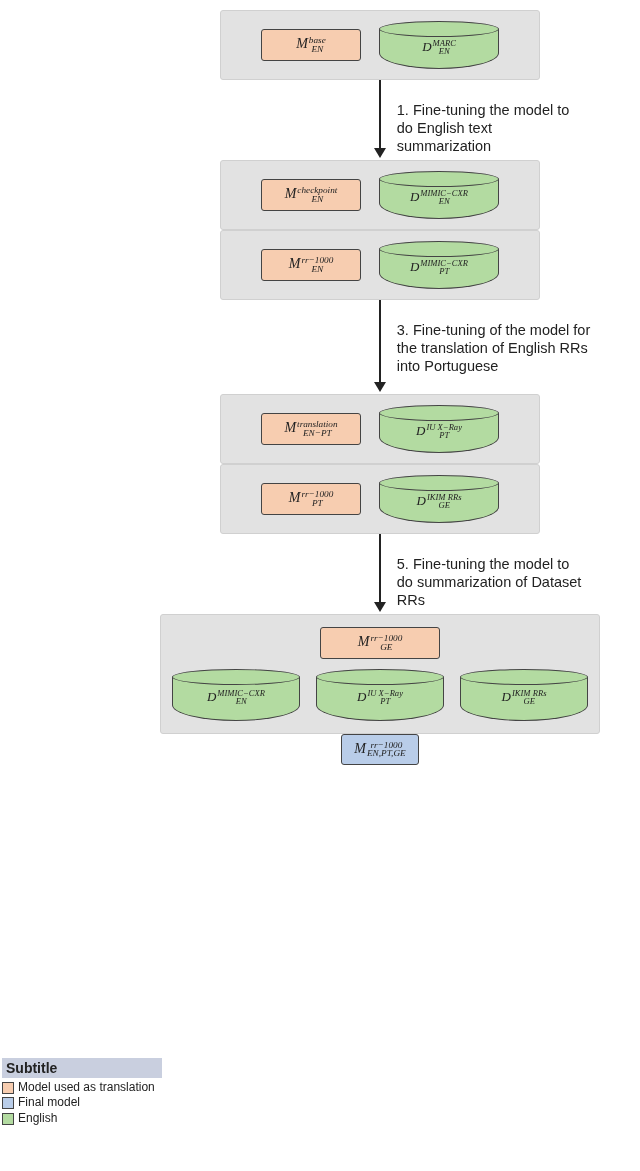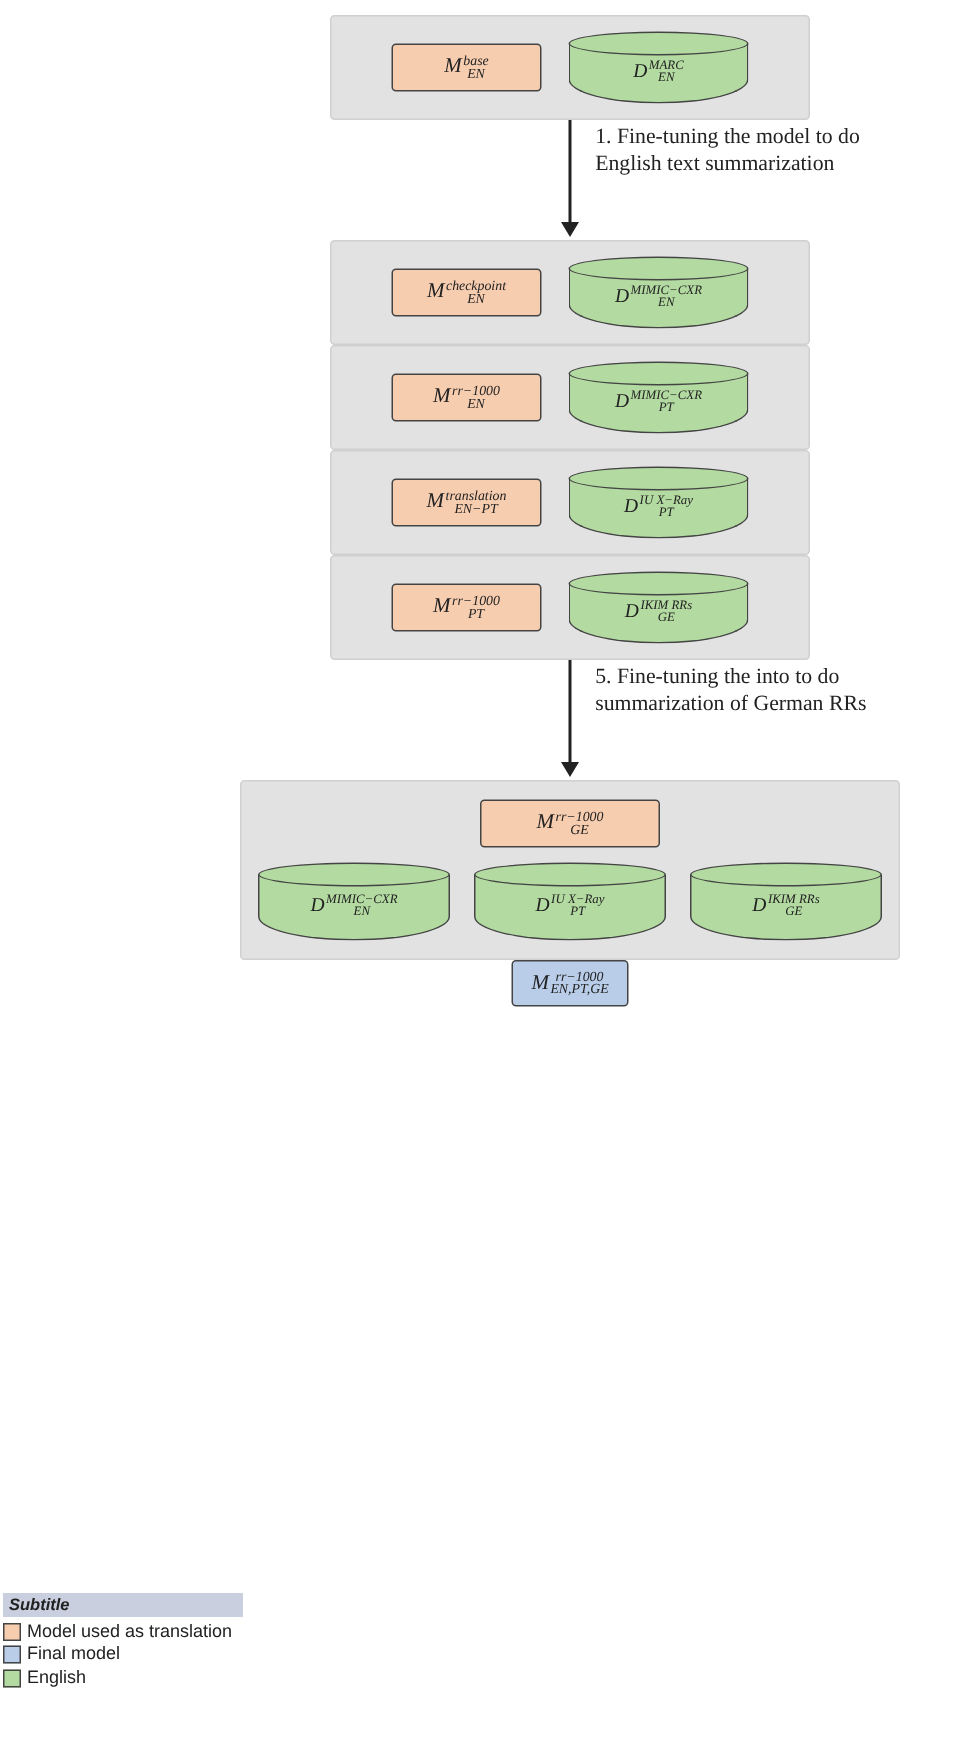--- a/index.html
+++ b/index.html
@@ -117,37 +117,36 @@
     border-top: 10px solid #222;
   }
   .step-label {
     position: absolute;
     text-align: left;
     font-size: 14.5px;
     color: #222;
     line-height: 1.25;
     font-family: 'Source Sans Pro', 'Segoe UI', sans-serif;
   }
-  .step-right { left: 54%; top: 2px; width: 185px; font-family: Liberation Serif, serif; }
+  .step-right { left: 54%; top: 21px; width: 185px; }
   .legend {
     position: absolute;
     left: 2px;
     bottom: 44px;
     width: 160px;
     font-family: 'Source Sans Pro', 'Segoe UI', sans-serif;
     font-size: 12px;
     color: #222;
   }
   .legend-title {
     background: #c9cfdf;
     font-weight: 600;
     padding: 2px 4px;
     margin-bottom: 2px;
-    font-size: 11px;
-    font-style: italic;
+    font-size: 14px;
   }
   .legend-row {
     display: flex;
     align-items: center;
     gap: 4px;
     padding: 1px 0;
     line-height: 1.15;
   }
   .swatch {
     width: 12px; height: 12px;
@@ -194,20 +193,29 @@
 
   <div class="stage-box small">
     <div class="model-chip"><span style="font-style:italic">M</span><span style="display:inline-block;vertical-align:-0.25em;line-height:0.95;margin-left:1px;"><span style="display:block;font-size:0.66em;font-style:italic">rr−1000</span><span style="display:block;font-size:0.66em;font-style:italic">EN</span></span></div>
     <div class="cylinder">
       <div class="cyl-body"></div>
         <div class="cyl-top"></div>
       <div class="cyl-label"><span style="font-style:italic">D</span><span style="display:inline-block;vertical-align:-0.25em;line-height:0.95;margin-left:1px;"><span style="display:block;font-size:0.66em;font-style:italic">MIMIC−CXR</span><span style="display:block;font-size:0.66em;font-style:italic">PT</span></span></div>
     </div>
   </div>
 
+  <div class="arrow-segment" style="min-height:94px">
+    <div class="arrow">
+        <div class="arrow-line" style="height:82px"></div>
+        <div class="arrow-head"></div>
+      </div>
+    <div class="step-label step-right" style="width:200px">
+      <span>3.</span> <span>Fine-tuning of the model for the translation of English RRs into Portuguese</span>
+    </div>
+  </div>
 
   <div class="stage-box small">
     <div class="model-chip"><span style="font-style:italic">M</span><span style="display:inline-block;vertical-align:-0.25em;line-height:0.95;margin-left:1px;"><span style="display:block;font-size:0.66em;font-style:italic">translation</span><span style="display:block;font-size:0.66em;font-style:italic">EN−PT</span></span></div>
     <div class="cylinder">
       <div class="cyl-body"></div>
         <div class="cyl-top"></div>
       <div class="cyl-label"><span style="font-style:italic">D</span><span style="display:inline-block;vertical-align:-0.25em;line-height:0.95;margin-left:1px;"><span style="display:block;font-size:0.66em;font-style:italic">IU X−Ray</span><span style="display:block;font-size:0.66em;font-style:italic">PT</span></span></div>
     </div>
   </div>
 
@@ -220,21 +228,21 @@
       <div class="cyl-label"><span style="font-style:italic">D</span><span style="display:inline-block;vertical-align:-0.25em;line-height:0.95;margin-left:1px;"><span style="display:block;font-size:0.66em;font-style:italic">IKIM RRs</span><span style="display:block;font-size:0.66em;font-style:italic">GE</span></span></div>
     </div>
   </div>
 
   <div class="arrow-segment">
     <div class="arrow">
         <div class="arrow-line" style="height:68px"></div>
         <div class="arrow-head"></div>
       </div>
     <div class="step-label step-right">
-      <span>5.</span> <span>Fine-tuning the into to do summarization of German RRs</span>
+      <span>5.</span> <span>Fine-tuning the model to do summarization of Dataset RRs</span>
     </div>
   </div>
 
   <div class="stage-box wide">
     <div class="model-chip" style="min-width:120px"><span style="font-style:italic">M</span><span style="display:inline-block;vertical-align:-0.25em;line-height:0.95;margin-left:1px;"><span style="display:block;font-size:0.66em;font-style:italic">rr−1000</span><span style="display:block;font-size:0.66em;font-style:italic">GE</span></span></div>
     <div class="row">
       <div class="cylinder big">
         <div class="cyl-body"></div>
           <div class="cyl-top"></div>
         <div class="cyl-label"><span style="font-style:italic">D</span><span style="display:inline-block;vertical-align:-0.25em;line-height:0.95;margin-left:1px;"><span style="display:block;font-size:0.66em;font-style:italic">MIMIC−CXR</span><span style="display:block;font-size:0.66em;font-style:italic">EN</span></span></div>

